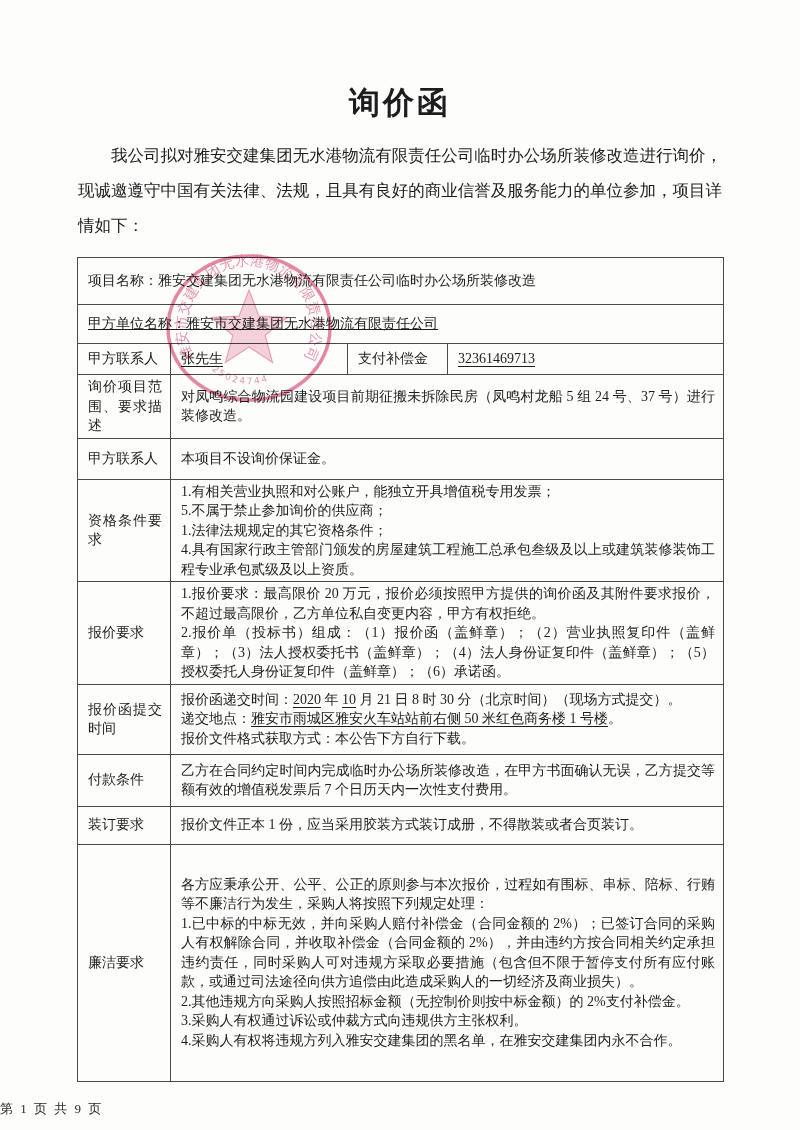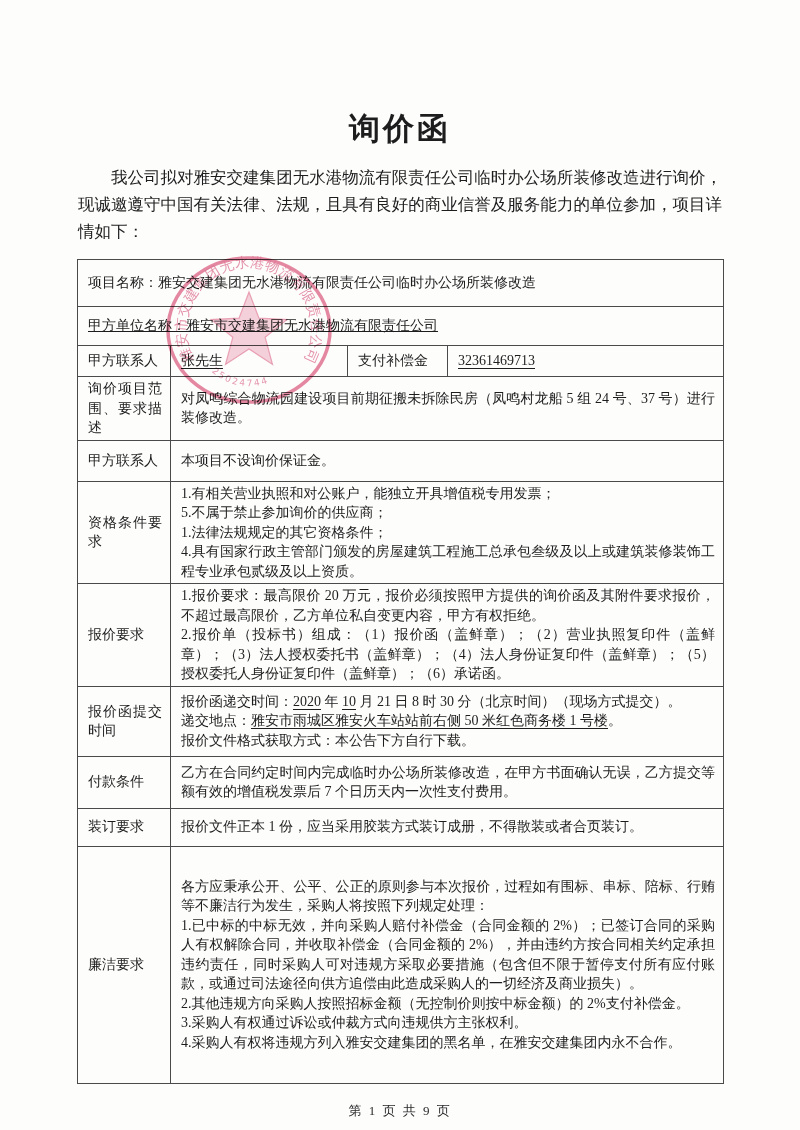--- a/index.html
+++ b/index.html
@@ -5,34 +5,34 @@
   html,body{margin:0;padding:0;background:#e8e8e8;}
   .page{
     position:relative;
     width:800px;height:1130px;
     margin:0 auto;
     background:#fdfdfc;
     color:#1d1d1d;
     font-family:"Liberation Serif","DejaVu Serif",serif;
     overflow:hidden;
     box-sizing:border-box;
-    padding-top:110px;
+    padding-top:84px;
   }
   .title{
     margin:0;
     text-align:center;
     font-size:31px;
     font-weight:bold;
     letter-spacing:3px;
     line-height:38px;
   }
   .intro{
     margin:16px 78px 0 78px;
     font-size:16.5px;
-    line-height:27px;
+    line-height:35px;
     text-indent:2em;
     text-align:justify;
   }
   .table-wrap{position:relative;margin:14px auto 0 auto;width:646px;}
   table.doc-table{
     width:646px;
     border-collapse:collapse;
     table-layout:fixed;
     font-size:14px;
     line-height:19.5px;
@@ -56,21 +56,21 @@
   tr.r7 td{height:97px;}
   tr.r8 td{height:95px;}
   tr.r9 td{height:65px;}
   tr.r10 td{height:47px;}
   tr.r11 td{height:33px;}
   tr.r12 td{height:232px;}
   .u{text-decoration:underline;text-underline-offset:3px;}
   .bu{font-weight:normal;text-decoration:underline;text-underline-offset:3px;}
   .footer{
     margin-top:18px;
-    text-align:center;
+    text-align:left;
     font-size:13px;
     letter-spacing:2px;
     color:#2a2a2a;
   }
   .stamp{
     position:absolute;
     left:86px;  
     top:-6px;
     width:172px;
     height:156px;

